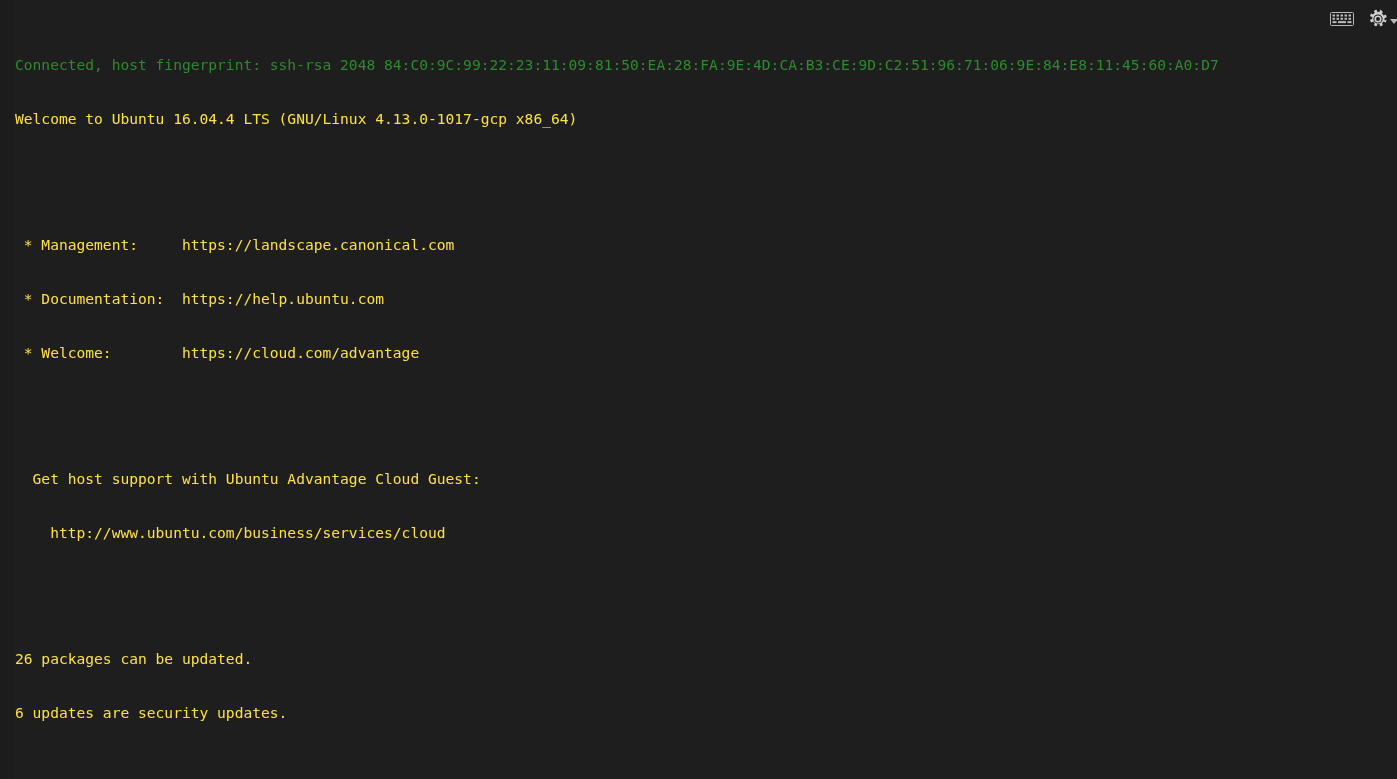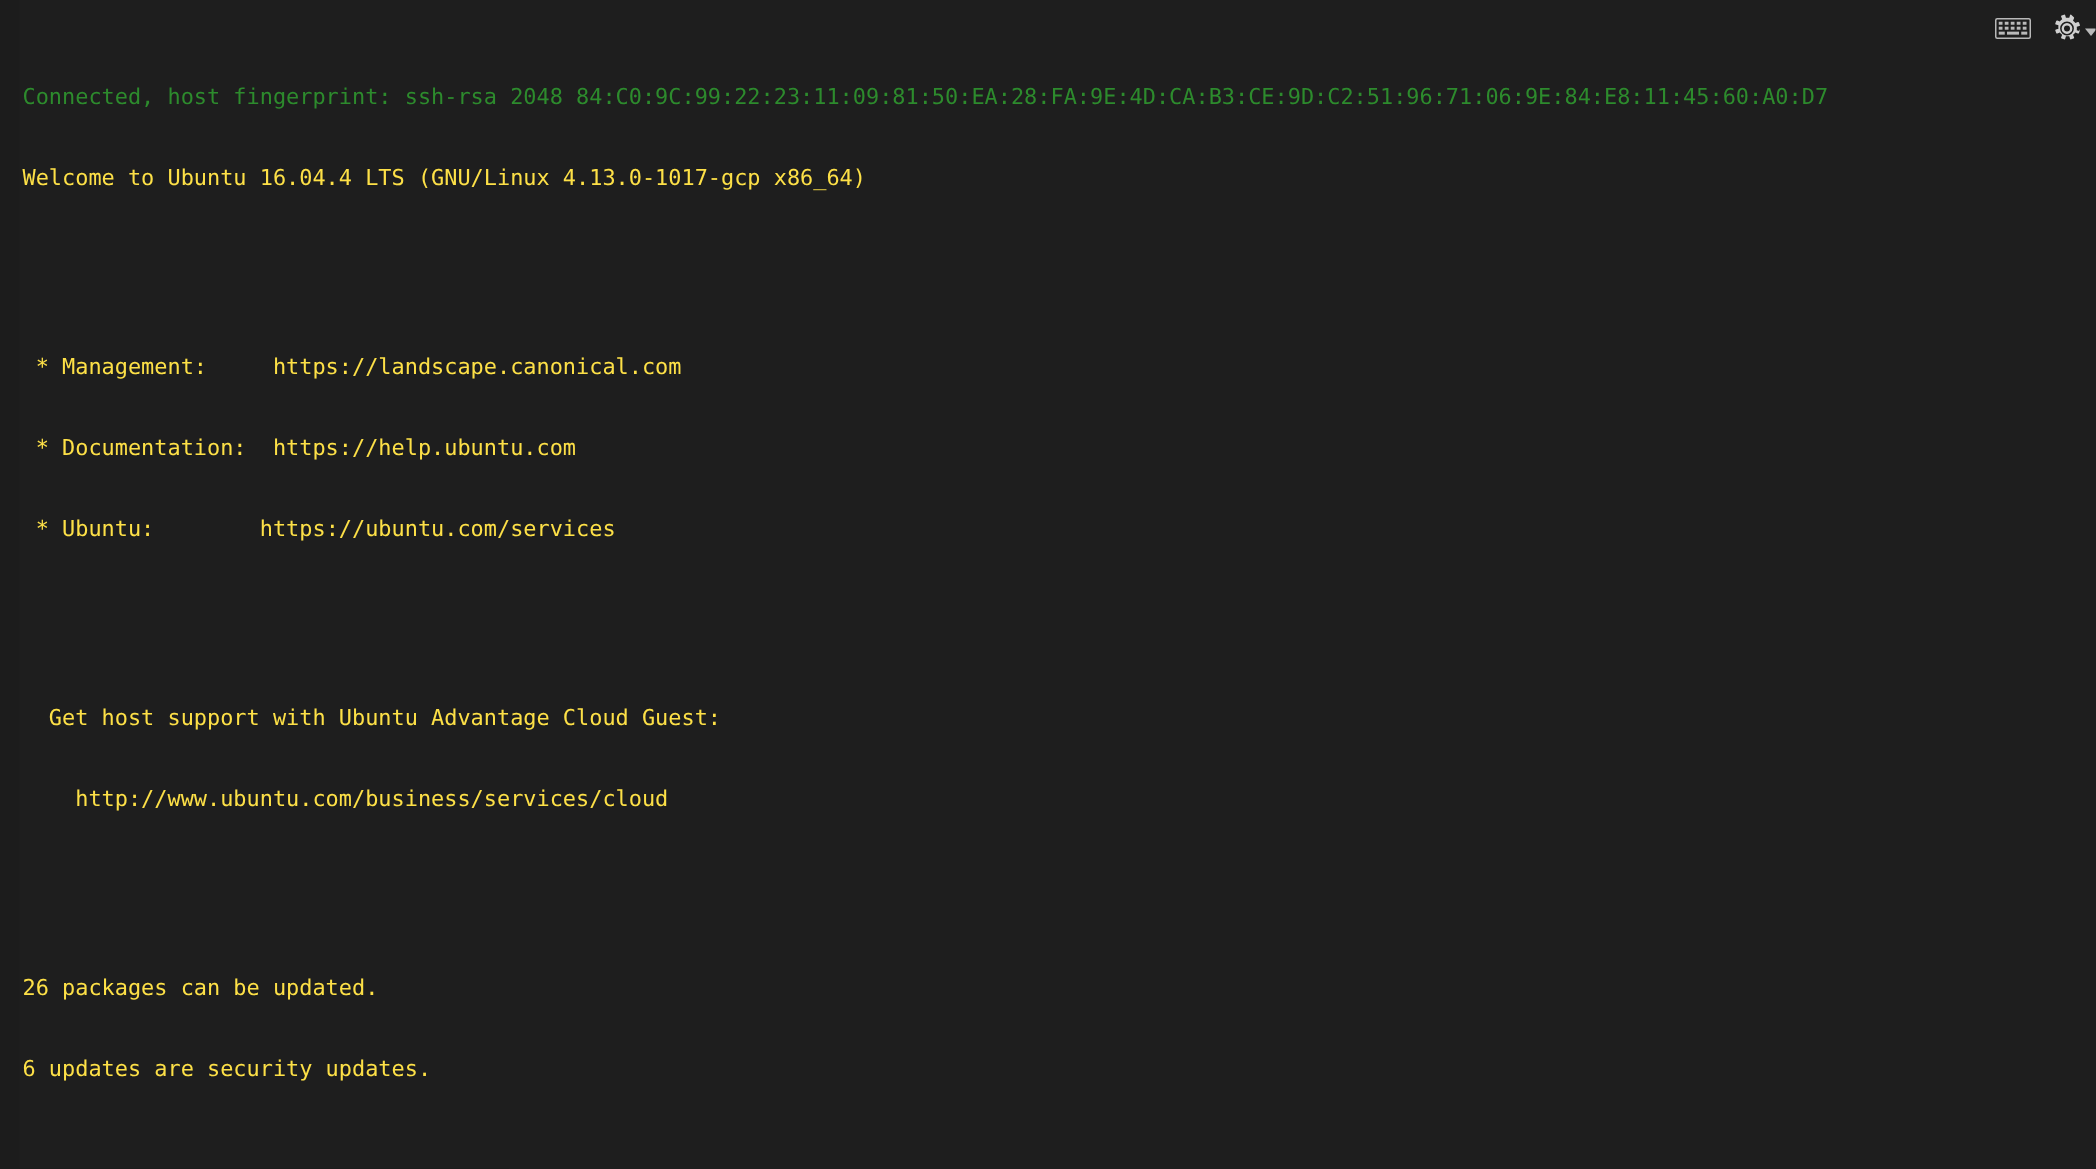--- a/index.html
+++ b/index.html
@@ -119,21 +119,21 @@
   </div>
 
   <div id="screen">
 
     <div class="line c-green">Connected, host fingerprint: ssh-rsa 2048 84:C0:9C:99:22:23:11:09:81:50:EA:28:FA:9E:4D:CA:B3:CE:9D:C2:51:96:71:06:9E:84:E8:11:45:60:A0:D7</div>
     <div class="line c-white">Welcome to Ubuntu 16.04.4 LTS (GNU/Linux 4.13.0-1017-gcp x86_64)</div>
     <div class="blank"></div>
 
     <div class="line c-white"><span> * Management:     </span><span>https://landscape.canonical.com</span></div>
     <div class="line c-white"><span> * Documentation:  </span><span>https://help.ubuntu.com</span></div>
-    <div class="line c-white"><span> * Ubuntu:        </span><span>https://ubuntu.com/services</span></div>
+    <div class="line c-white"><span> * Welcome:        </span><span>https://cloud.com/advantage</span></div>
 
     <div class="blank"></div>
     <div class="line c-white">  Get host support with Ubuntu Advantage Cloud Guest:</div>
     <div class="line c-white">    http://www.ubuntu.com/business/services/cloud</div>
 
     <div class="blank"></div>
     <div class="line c-white">26 packages can be updated.</div>
     <div class="line c-white">6 updates are security updates.</div>
 
     <div class="blank"></div>

